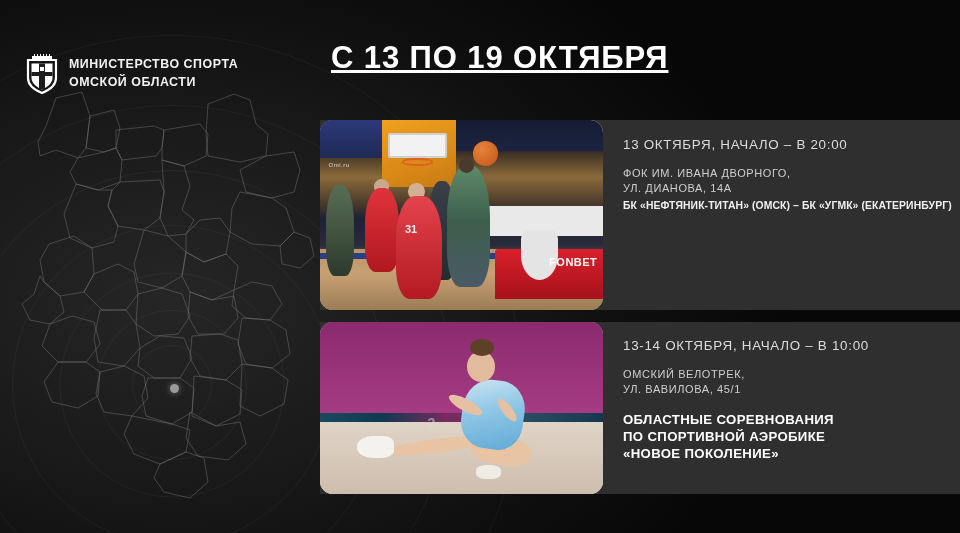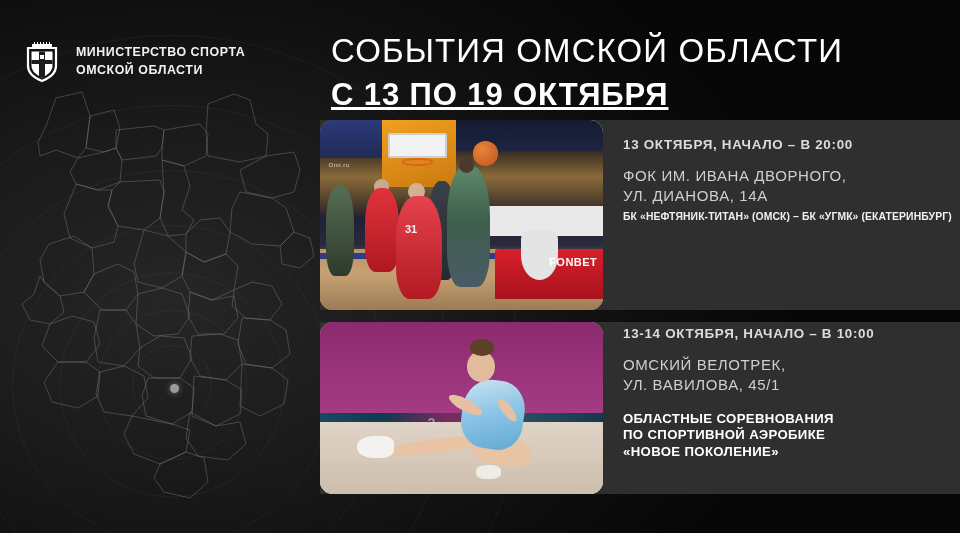--- a/index.html
+++ b/index.html
@@ -59,24 +59,24 @@
     left: 170px; top: 384px;
     width: 9px; height: 9px;
     border-radius: 50%;
     background: #9a9a9a;
     box-shadow: 0 0 6px rgba(200,200,200,0.5);
   }
 
   
   .brand {
     position: absolute;
-    left: 24px; top: 40px;
+    left: 24px; top: 52px;
     display: flex;
     align-items: center;
-    gap: 16px;
+    gap: 9px;
     z-index: 5;
   }
   .brand-emblem { width: 36px; height: 43px; display: block; flex: 0 0 auto; }
   .brand-text {
     color: #f2f2f2;
     font-size: 12.4px;
     font-weight: 700;
     letter-spacing: 0.55px;
     line-height: 1.42;
     text-transform: uppercase;
@@ -134,33 +134,33 @@
   }
   .event-card.first  .card-photo { width: 283px; height: 190px; }
   .event-card.second .card-photo { width: 283px; height: 172px; }
 
   .card-info {
     flex: 1 1 auto;
     padding: 17px 10px 10px 20px;
     display: flex;
     flex-direction: column;
   }
-  .event-card.second .card-info { padding-top: 4px; }
+  .event-card.second .card-info { padding-top: 16px; }
 
   .ev-date {
     color: #dcdcdc;
     font-size: 13.4px;
-    font-weight: 700;
+    font-weight: 400;
     letter-spacing: 0.7px;
     text-transform: uppercase;
     white-space: nowrap;
   }
   .ev-venue {
     color: #cfcfcf;
-    font-size: 15px;
+    font-size: 11px;
     font-weight: 400;
     letter-spacing: 0.6px;
     line-height: 1.32;
     text-transform: uppercase;
     margin-top: 14px;
     white-space: pre-line;
   }
   .ev-title {
     color: #ffffff;
     font-size: 13.2px;
@@ -333,21 +333,20 @@
       <path d="M7.5 11.5 h21 v14.5 c0 6 -7 10 -10.5 11.5 c-3.5 -1.5 -10.5 -5.5 -10.5 -11.5 z" fill="#ffffff"></path>
       <path d="M15 11.5 h6 v25.5 h-6 z" fill="#1d1d1d"></path>
       <path d="M7.5 20 h21 v4 h-21 z" fill="#1d1d1d"></path>
       <path d="M16 15 h4 v4 h-4 z" fill="#ffffff"></path>
     </svg>
     <div class="brand-text">МИНИСТЕРСТВО СПОРТА
 ОМСКОЙ ОБЛАСТИ</div>
   </div>
 
   <div class="headline">
-    <div class="headline-main">СОБЫТИЯ ОМСКОЙ ОБЛАСТИ</div>
     <div class="headline-sub">С 13 ПО 19 ОКТЯБРЯ</div>
   </div>
 
   <div class="cards">
 
     <div class="event-card first">
       <div class="card-photo">
         <div class="bb">
           <div class="stand"></div>
           <div class="banner-orange"></div>

